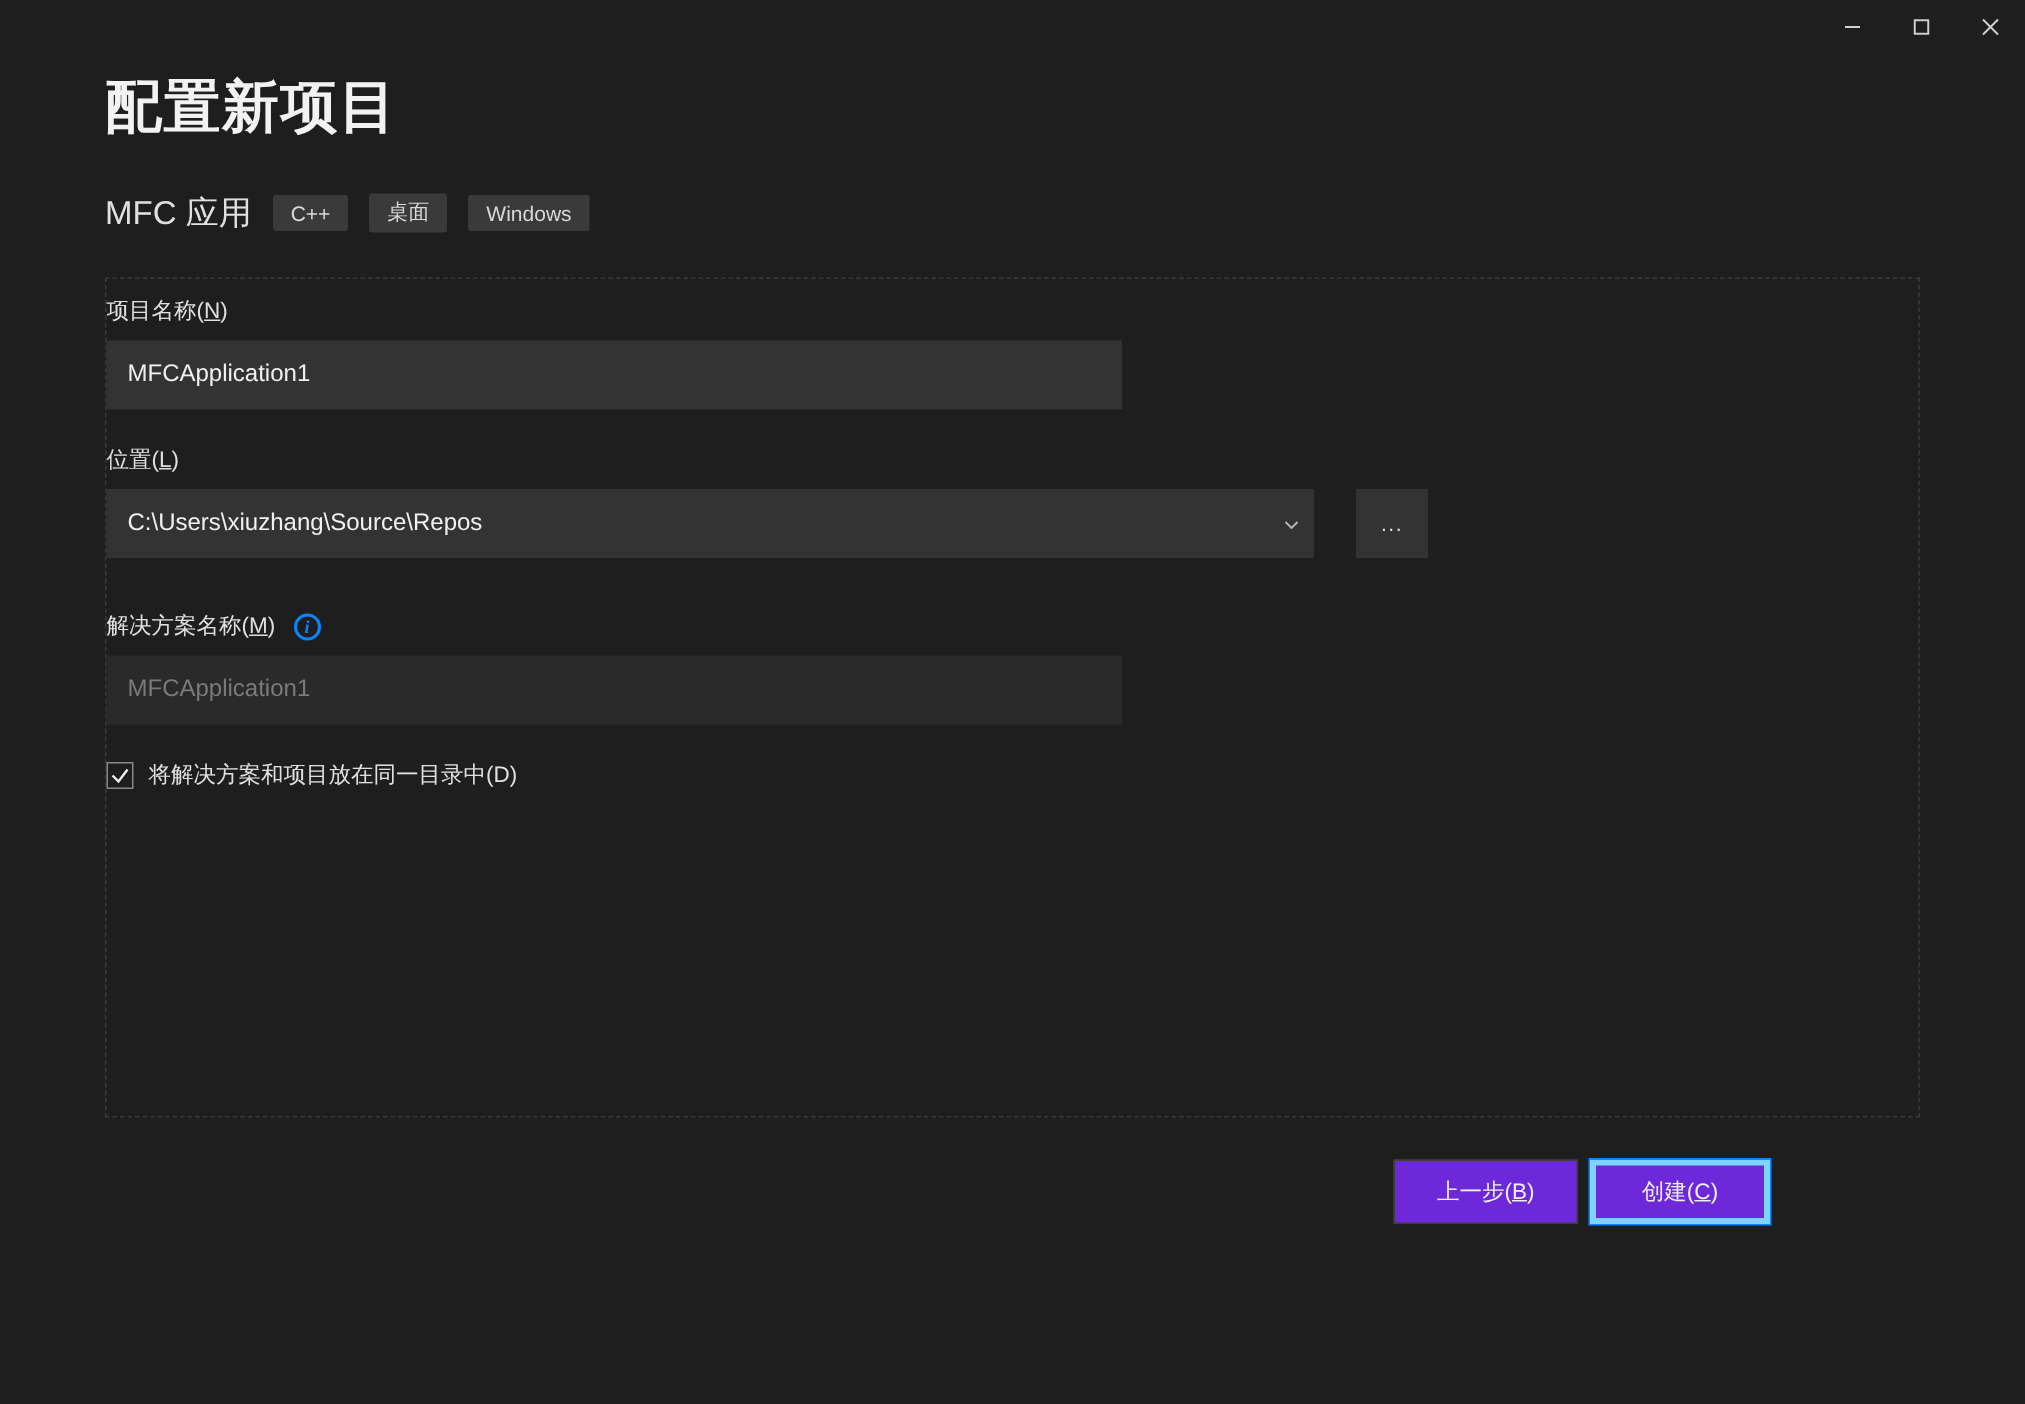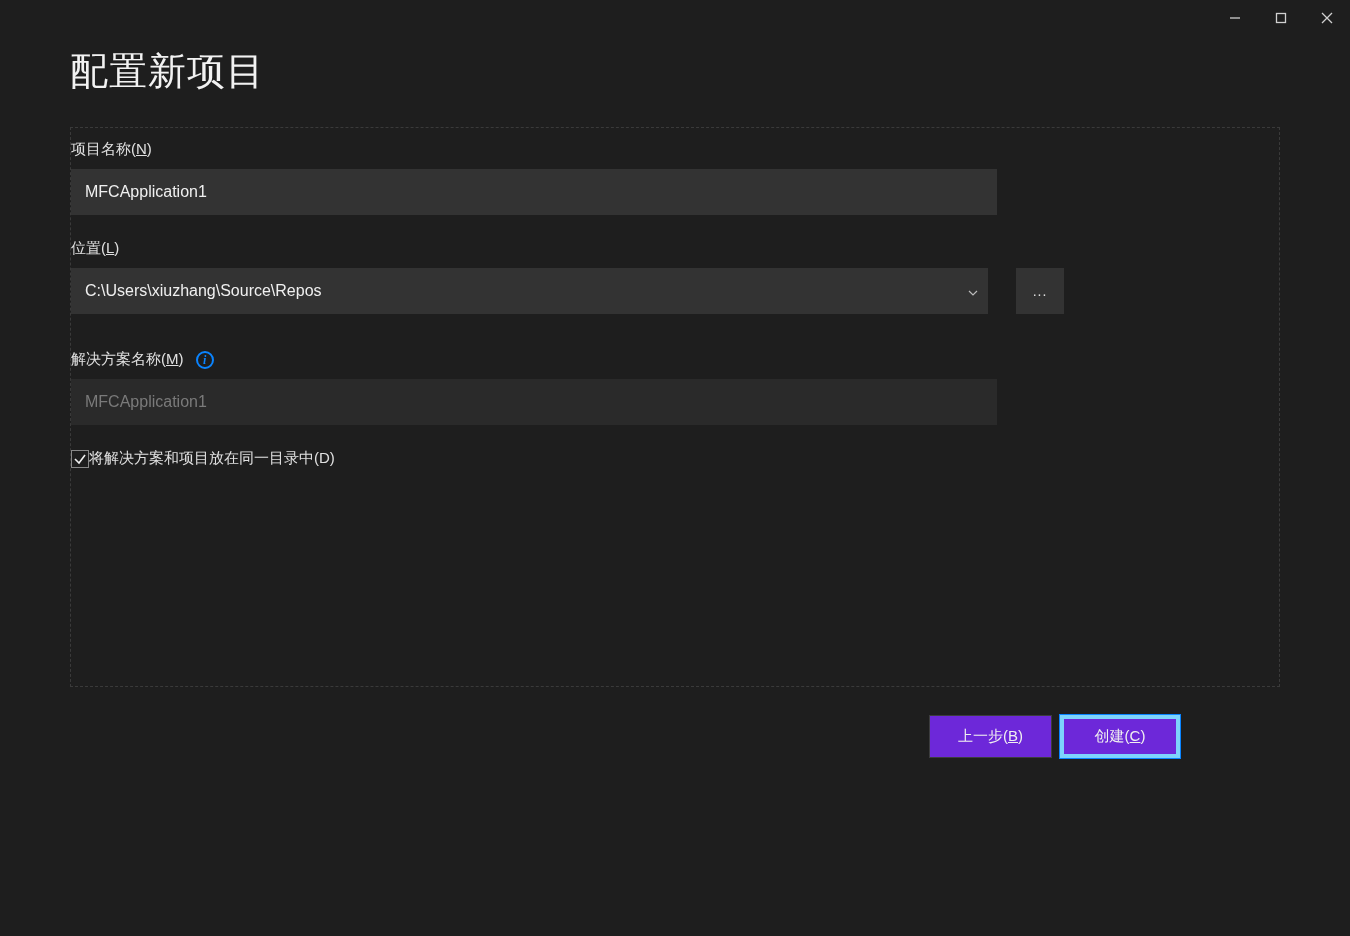--- a/index.html
+++ b/index.html
@@ -29,21 +29,21 @@
       align-items: center;
       justify-content: center;
       color: #d0d0d0;
       cursor: pointer;
     }
     .content {
       padding: 10px 70px 0 70px;
     }
     .page-title {
       font-size: 38px;
-      font-weight: 400;
+      font-weight: 700;
       color: #f2f2f2;
       letter-spacing: 1px;
       margin-bottom: 30px;
     }
     .subtitle-row {
       display: flex;
       align-items: center;
       gap: 14px;
       margin-bottom: 28px;
     }
@@ -71,40 +71,40 @@
     }
     .form-label .accel {
       text-decoration: underline;
     }
     .text-input {
       background: #333333;
       border: none;
       color: #f0f0f0;
       font-size: 16px;
       padding: 14px 14px;
-      width: 926px;
+      width: 677px;
       outline: none;
       display: block;
     }
     .text-input.disabled {
       background: #2a2a2a;
       color: #7a7a7a;
     }
     .field-group {
       margin-bottom: 24px;
       padding-left: 0;
     }
     .location-row {
       display: flex;
       align-items: stretch;
       gap: 28px;
     }
     .combo {
       position: relative;
-      width: 917px;
+      width: 805px;
     }
     .combo .text-input {
       padding-right: 30px;
       width: 100%;
     }
     .combo .dropdown-arrow {
       position: absolute;
       right: 10px;
       top: 50%;
       transform: translateY(-50%);
@@ -135,20 +135,21 @@
       font-size: 12px;
       font-weight: bold;
       margin-left: 8px;
       vertical-align: middle;
       font-family: Georgia, serif;
       font-style: italic;
     }
     .checkbox-row {
       display: flex;
       align-items: center;
+      gap: 10px;
       margin-top: 20px;
       text-align: right;
     }
     .checkbox {
       width: 18px;
       height: 18px;
       border: 1px solid #888;
       background: #1e1e1e;
       display: flex;
       align-items: center;
@@ -204,20 +205,26 @@
     <svg width="12" height="12" viewBox="0 0 12 12">
         <path d="M1 1 L11 11 M11 1 L1 11" stroke="#d0d0d0" stroke-width="1.3"></path>
       </svg>
   </div>
 </div>
 
 <div class="content">
 
   <h1 class="page-title">配置新项目</h1>
 
+  <div class="subtitle-row">
+    <span class="subtitle">MFC 应用</span>
+    <span class="tag">C++</span>
+    <span class="tag">桌面</span>
+    <span class="tag">Windows</span>
+  </div>
 
   <div class="form-area">
 
     <div class="field-group">
       <span class="form-label">
         <span>项目名称(</span><span class="accel">N</span><span>)</span>
       </span>
       <input class="text-input" type="text" value="MFCApplication1" style="">
     </div>
 

